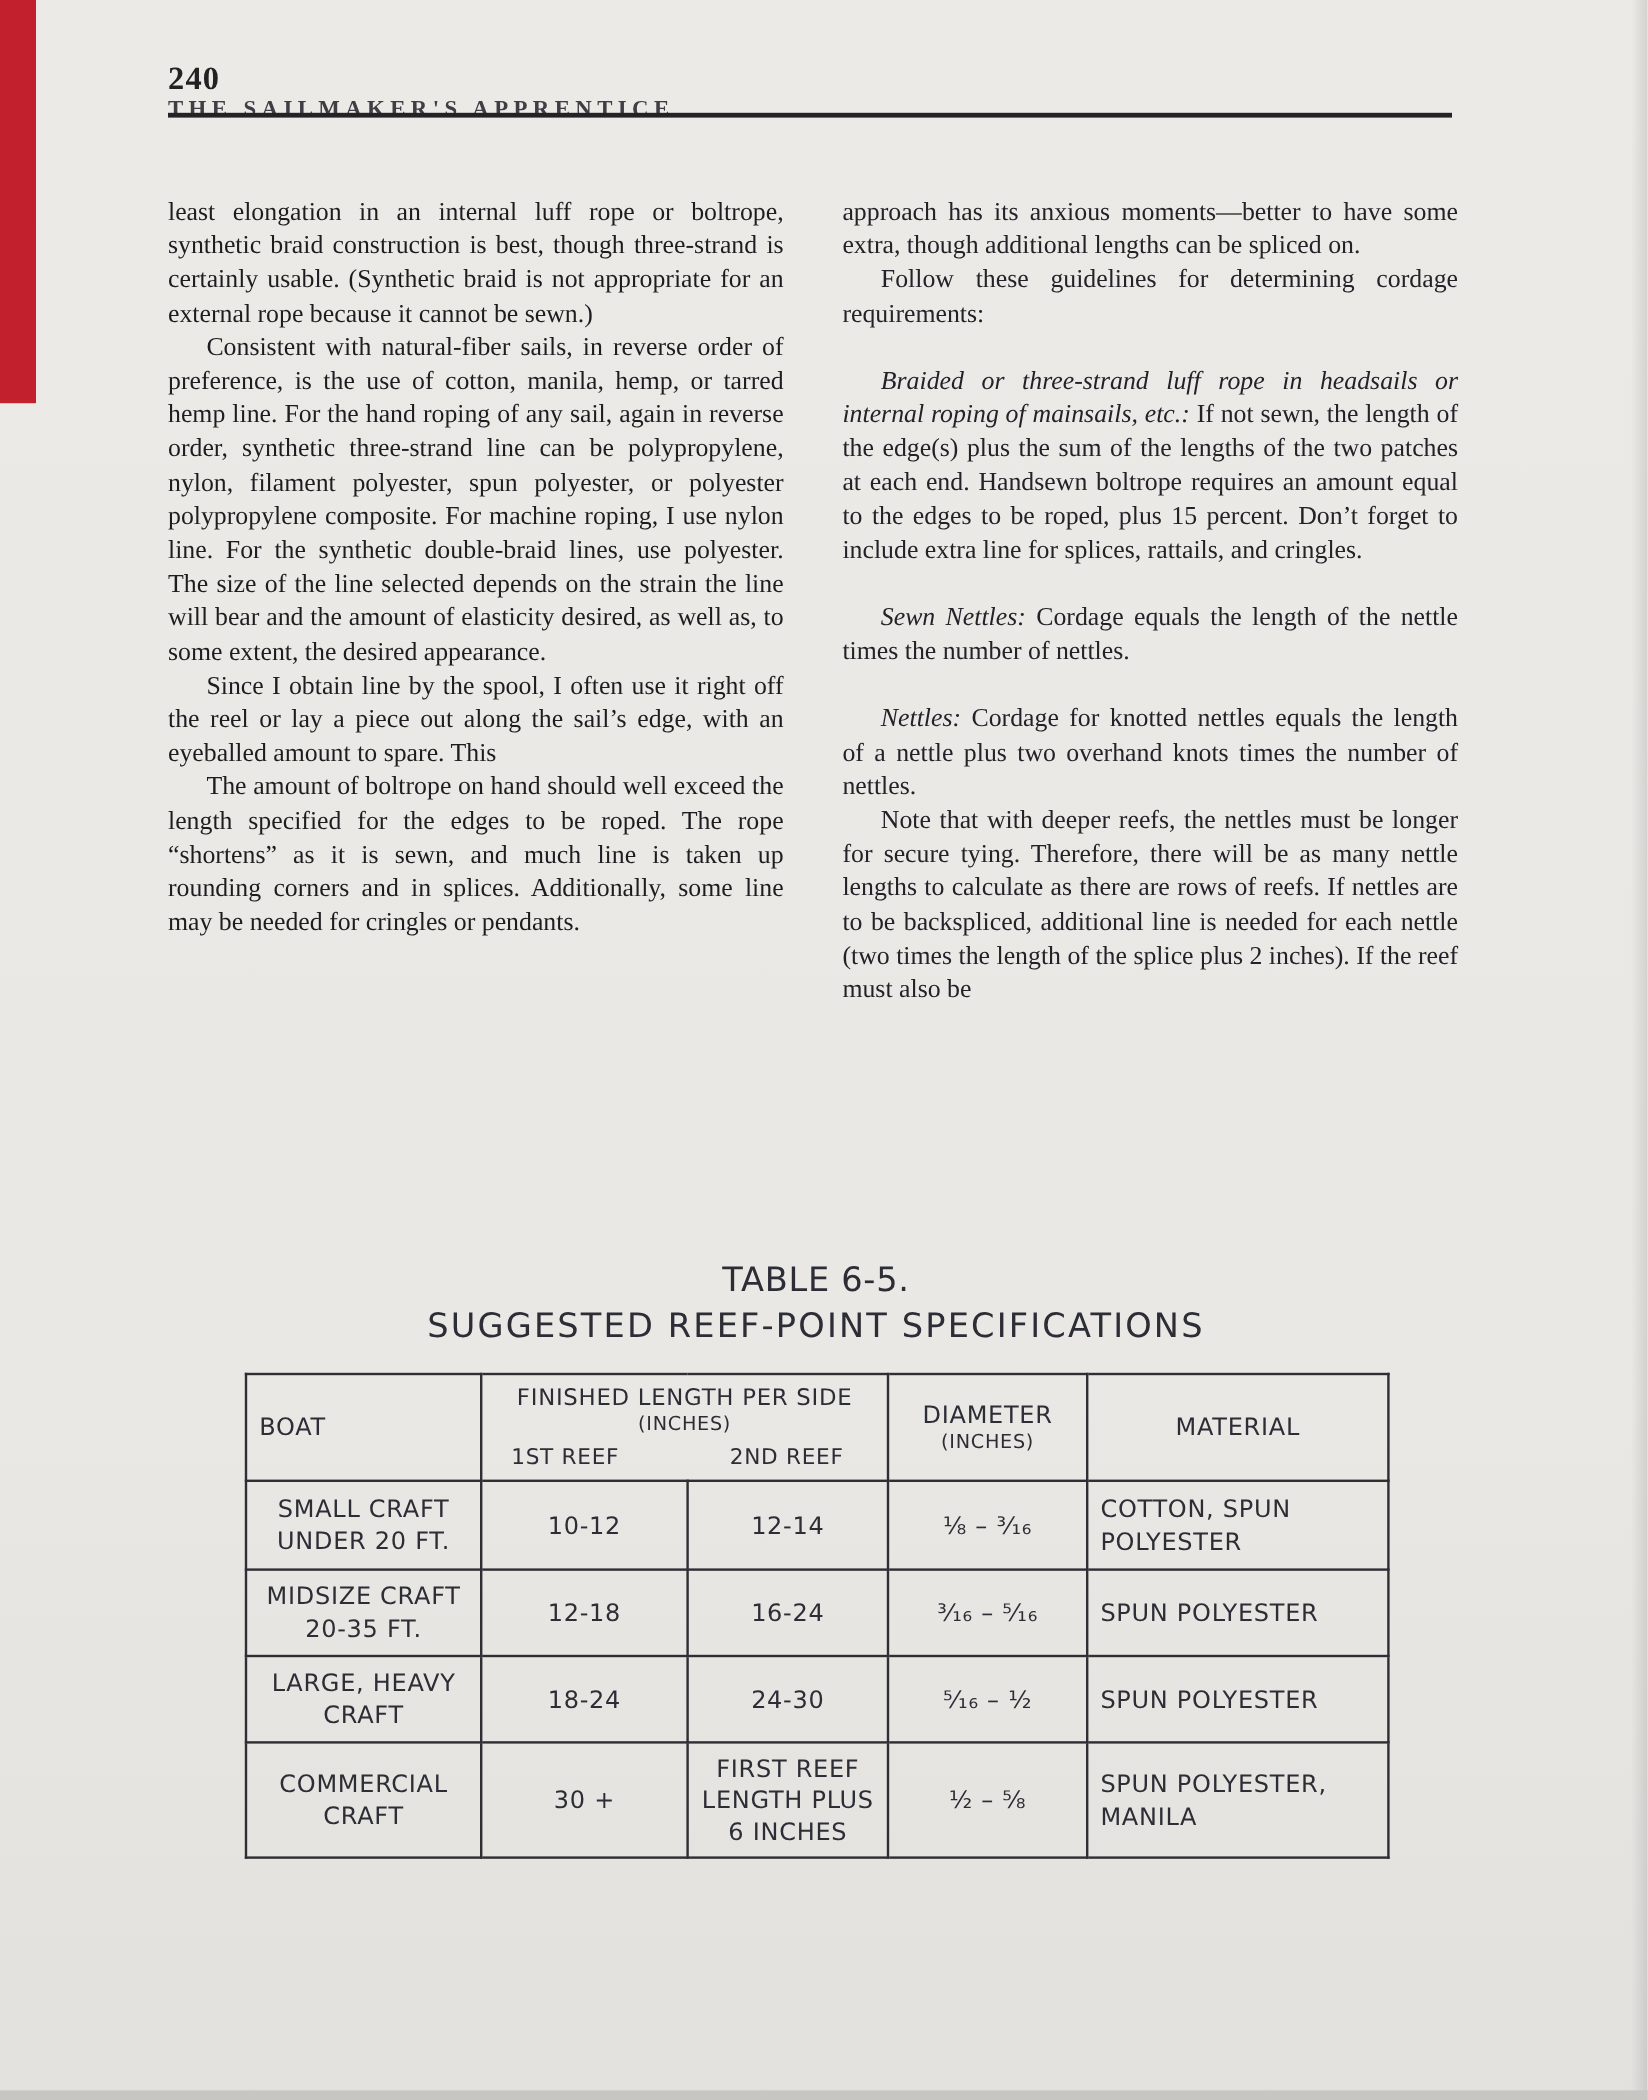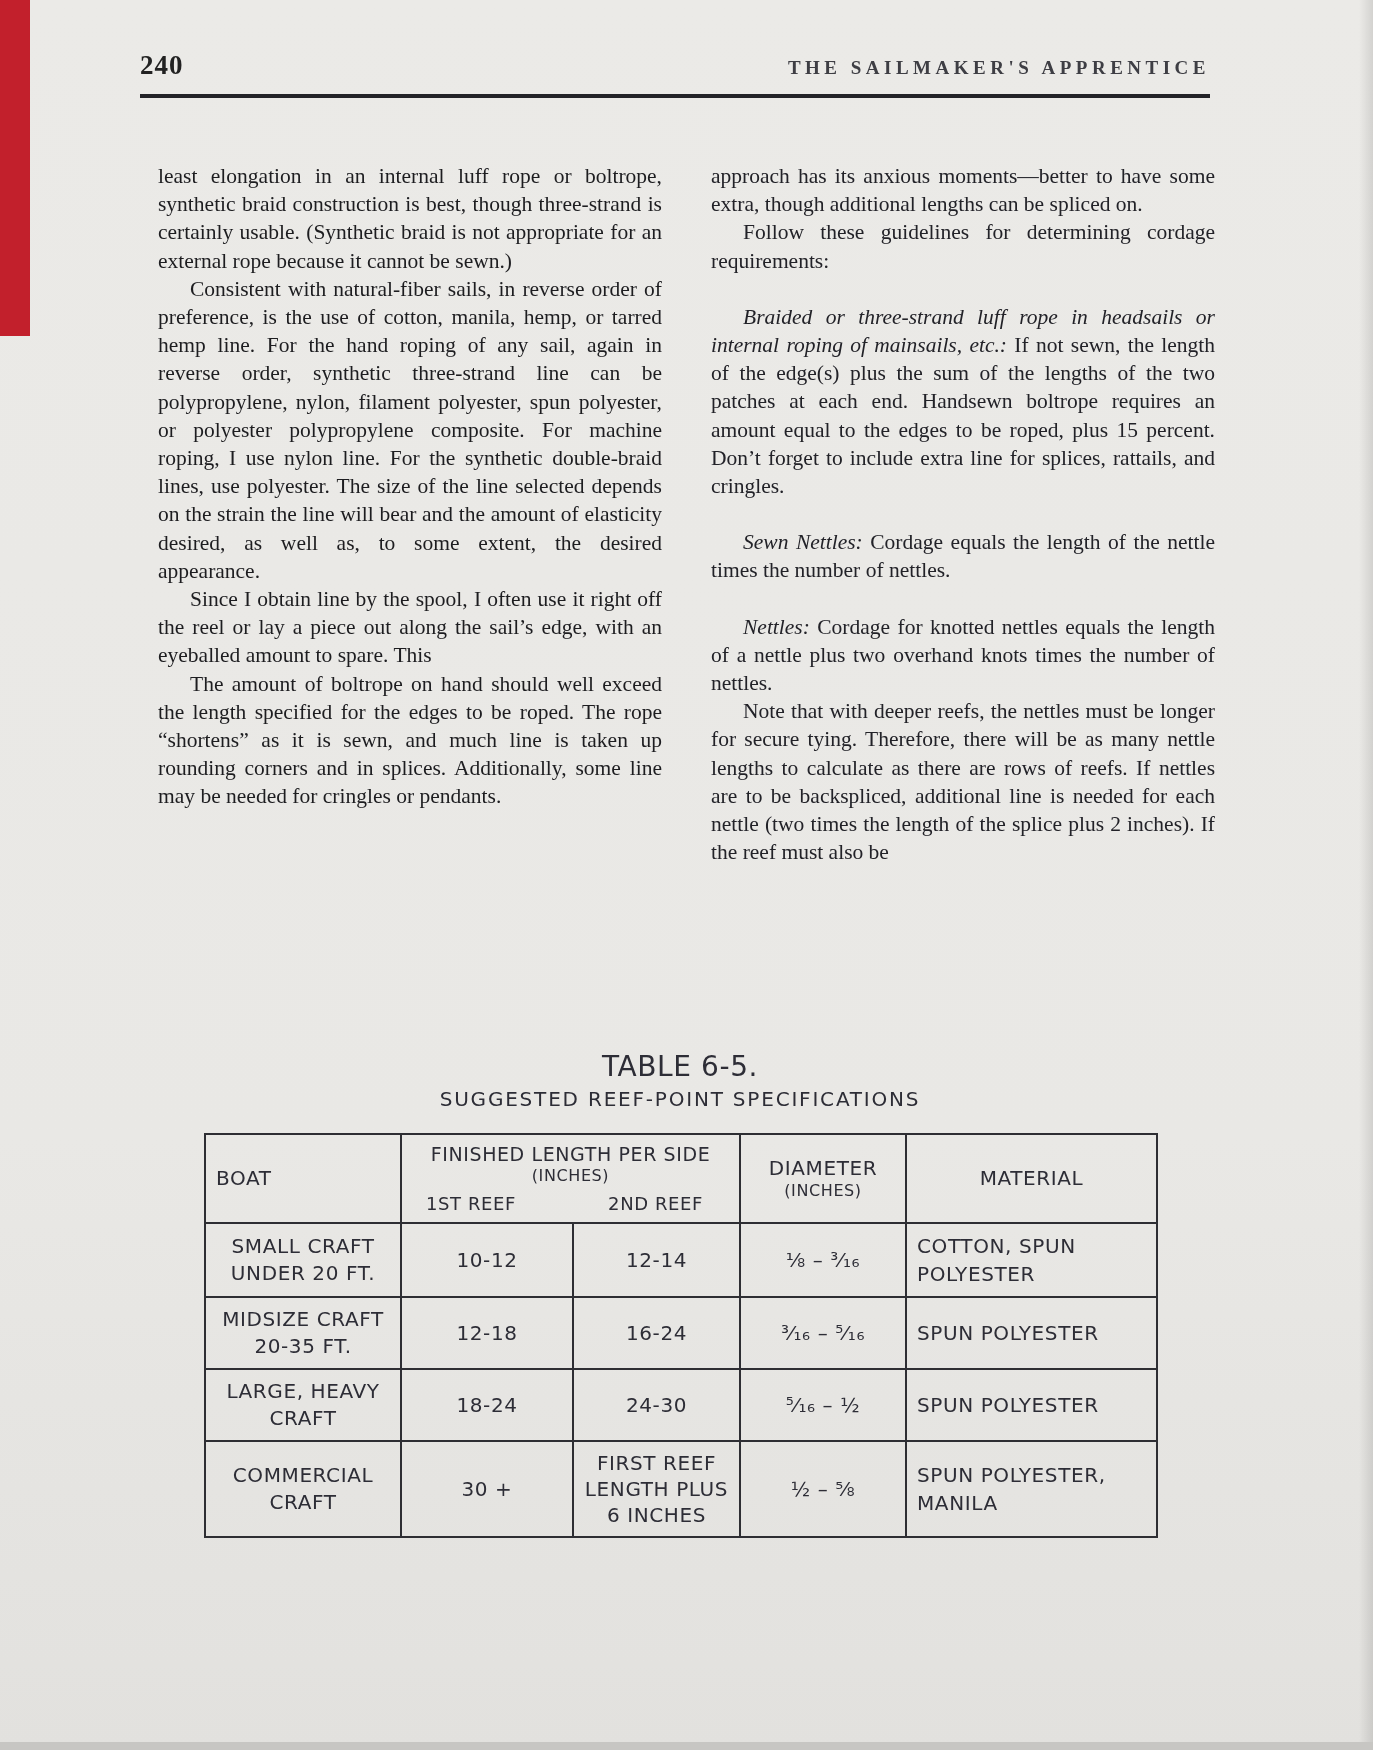--- a/index.html
+++ b/index.html
@@ -14,42 +14,42 @@
   }
 
   
   .red-stripe { position: absolute; left: 0; top: 0; width: 30px; height: 336px; background: #c2202c; }
   .right-shade { position: absolute; top: 0; right: 0; width: 14px; height: 100%;
                  background: linear-gradient(90deg, rgba(0,0,0,0), rgba(0,0,0,0.10)); }
   .bottom-edge { position: absolute; left: 0; bottom: 0; width: 100%; height: 8px; background: #c7c6c3; }
 
   
   .page-header { position: absolute; top: 50px; left: 140px; right: 163px;
-                 display: flex; justify-content: space-between; align-items: baseline; }
+                 display: flex; justify-content: space-between; align-items: baseline; flex-direction: column; }
   .page-num { font-size: 27px; font-weight: bold; letter-spacing: 1px; color: #222; }
   .running-title { font-size: 19px; font-weight: 600; letter-spacing: 4.5px; color: #3e3e44; }
   .header-rule { position: absolute; top: 94px; left: 140px; right: 163px;
                  border-top: 4px solid #232327; }
 
   
   .columns { position: absolute; top: 162px; left: 140px; right: 158px;
-             display: flex; gap: 49px; margin-left: 18px; }
+             display: flex; gap: 49px; }
   .col { width: 513px; font-size: 21.5px; line-height: 28.2px; text-align: justify; }
   .col p { margin: 0; text-indent: 32px; }
   .col p.noindent { text-indent: 0; }
   .col p.gap { margin-top: 28px; }
   .col em { font-style: italic; }
   .col-right { color: #222228; }
 
   
   .hand { font-family: "DejaVu Sans", sans-serif; color: #2d2d36; letter-spacing: 0.6px; }
   .table-area { position: absolute; top: 1048px; left: 0; width: 100%; }
   .table-title { width: 952px; margin-left: 204px; text-align: center; line-height: 1.35; }
   .table-title .t1 { font-size: 28px; }
-  .table-title .t2 { font-size: 20px; letter-spacing: 1.8px; }
+  .table-title .t2 { font-size: 28px; letter-spacing: 1.8px; }
   table.spec { border-collapse: collapse; table-layout: fixed;
                width: 952px; margin: 20px 0 0 204px; background: transparent; }
   table.spec th, table.spec td { border: 2.5px solid #2e2e33; padding: 8px 10px;
                font-weight: normal; font-size: 20px; vertical-align: middle; }
   col.c-boat { width: 196px; }
   col.c-r1 { width: 172px; }
   col.c-r2 { width: 167px; }
   col.c-dia { width: 166px; }
   col.c-mat { width: 251px; }
   th.boat-h { font-size: 22px; text-align: left; padding-left: 38px; }

